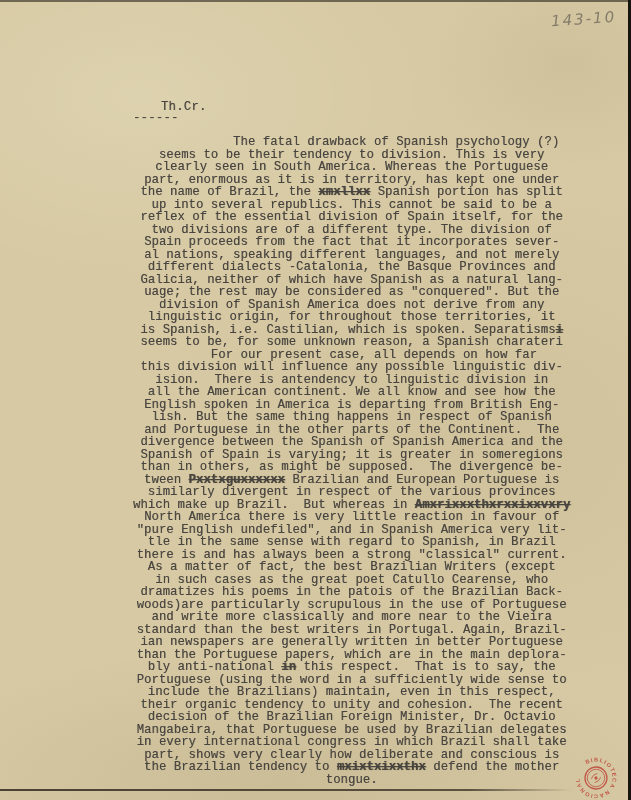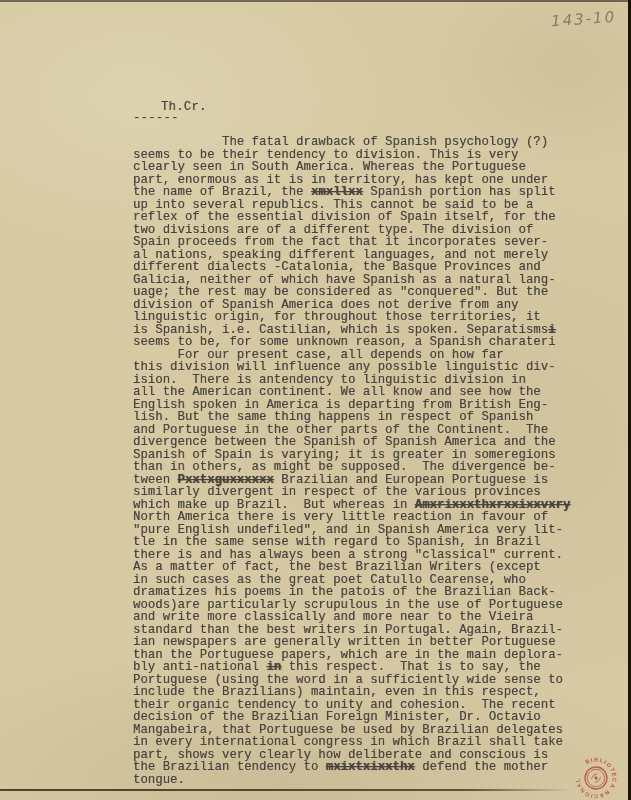--- a/index.html
+++ b/index.html
@@ -27,21 +27,21 @@
   }
   .heading, .heading-rule, .typed-lines{
     color:#48443f;
     text-shadow:0.4px 0.3px 0.6px rgba(72,68,63,0.5);
     white-space:pre;
   }
   .heading{position:absolute;left:133px;top:100px;font-size:12.2px;letter-spacing:0.3px;margin-left:28px;}
   .heading-rule{position:absolute;left:133px;top:111px;font-size:12.2px;letter-spacing:0.3px;}
   .typed-lines{
     position:absolute;left:133px;top:136px;
-    font-size:12.2px;line-height:12.5px;letter-spacing:0.1px;
+    font-size:12.2px;line-height:12.5px;letter-spacing:0.1px;text-align:center;
   }
   .typed-line{height:12.5px;}
   .struck{
     text-decoration:line-through;
     font-weight:bold;
     text-shadow:0.6px 0.4px 0.7px rgba(60,55,48,0.65);
     margin-top:27px;
   }
   .library-stamp{
     position:absolute;left:565px;top:747px;width:62px;height:62px;

